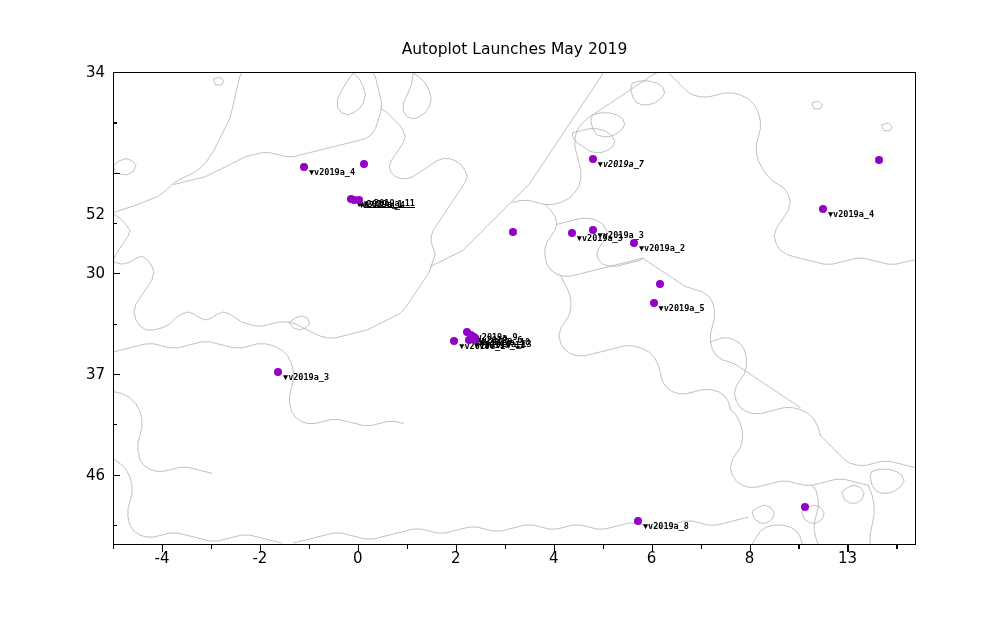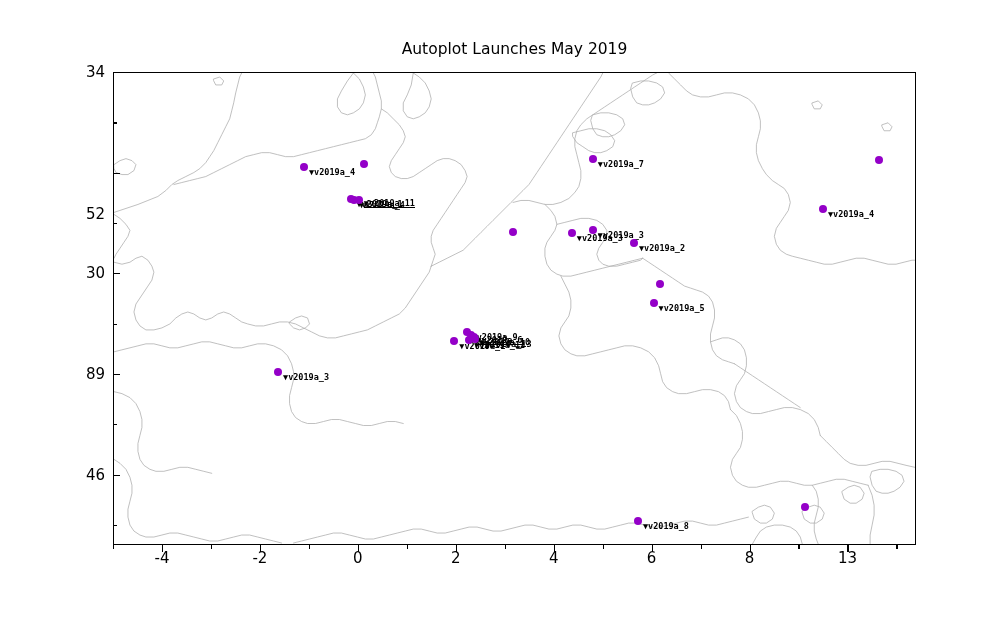--- a/index.html
+++ b/index.html
@@ -175,21 +175,21 @@
         <div class="pt" style="left: 189.978px; top: 94.0968px; background: rgb(148, 0, 200);"></div>
         <div class="pt-label" style="left: 192.978px; top: 95.0968px;">▼v2019a_4</div>
         <div class="pt" style="left: 249.713px; top: 90.5745px; background: rgb(148, 0, 200);"></div>
         <div class="pt" style="left: 237.473px; top: 125.798px; background: rgb(148, 0, 200);"></div>
         <div class="pt-label" style="left: 240.473px; top: 126.798px;">▼v2019a_1</div>
         <div class="pt" style="left: 239.921px; top: 126.804px; background: rgb(148, 0, 200);"></div>
         <div class="pt-label" style="left: 242.921px; top: 127.804px;">▼v2019a_4</div>
         <div class="pt" style="left: 244.817px; top: 127.307px; background: rgb(148, 0, 200);"></div>
         <div class="pt-label" style="left: 247.817px; top: 126px; text-decoration: underline;">▼v2019a_11</div>
         <div class="pt" style="left: 478.862px; top: 85.5426px; background: rgb(148, 0, 200);"></div>
-        <div class="pt-label" style="left: 481.862px; top: 86.5426px;">▼v2019a_7</div>
+        <div class="pt-label" style="left: 481.862px; top: 86.5426px; font-style: italic;">▼v2019a_7</div>
         <div class="pt" style="left: 764.809px; top: 86.5489px; background: rgb(148, 0, 200);"></div>
         <div class="pt" style="left: 708.99px; top: 135.862px; background: rgb(148, 0, 200);"></div>
         <div class="pt-label" style="left: 711.99px; top: 136.862px;">▼v2019a_4</div>
         <div class="pt" style="left: 399.052px; top: 158.505px; background: rgb(148, 0, 200);"></div>
         <div class="pt" style="left: 457.808px; top: 160.015px; background: rgb(148, 0, 200);"></div>
         <div class="pt-label" style="left: 460.808px; top: 161.015px;">▼v2019a_3</div>
         <div class="pt" style="left: 478.862px; top: 156.996px; background: rgb(148, 0, 200);"></div>
         <div class="pt-label" style="left: 481.862px; top: 157.996px;">▼v2019a_3</div>
         <div class="pt" style="left: 519.991px; top: 170.079px; background: rgb(148, 0, 200);"></div>
         <div class="pt-label" style="left: 522.991px; top: 171.079px;">▼v2019a_2</div>
@@ -255,21 +255,21 @@
       <div class="ticklabel-x" style="left: 553.671px;">4</div>
       <div class="ticklabel-x" style="left: 651.598px;">6</div>
       <div class="ticklabel-x" style="left: 749.524px;">8</div>
       <div class="ticklabel-x" style="left: 847.451px;">13</div>
     </div>
   <div id="ticklabels-y">
       <div class="ticklabel-y" style="top: 474.553px;">
         <span>46</span>
       </div>
       <div class="ticklabel-y" style="top: 373.915px;">
-        <span>89</span>
+        <span>37</span>
       </div>
       <div class="ticklabel-y" style="top: 273.277px;">
         <span>30</span>
       </div>
       <div class="ticklabel-y" style="top: 172.638px; margin-top: 41px;">
         <span>52</span>
       </div>
       <div class="ticklabel-y" style="top: 72px;">
         <span>34</span>
       </div>

